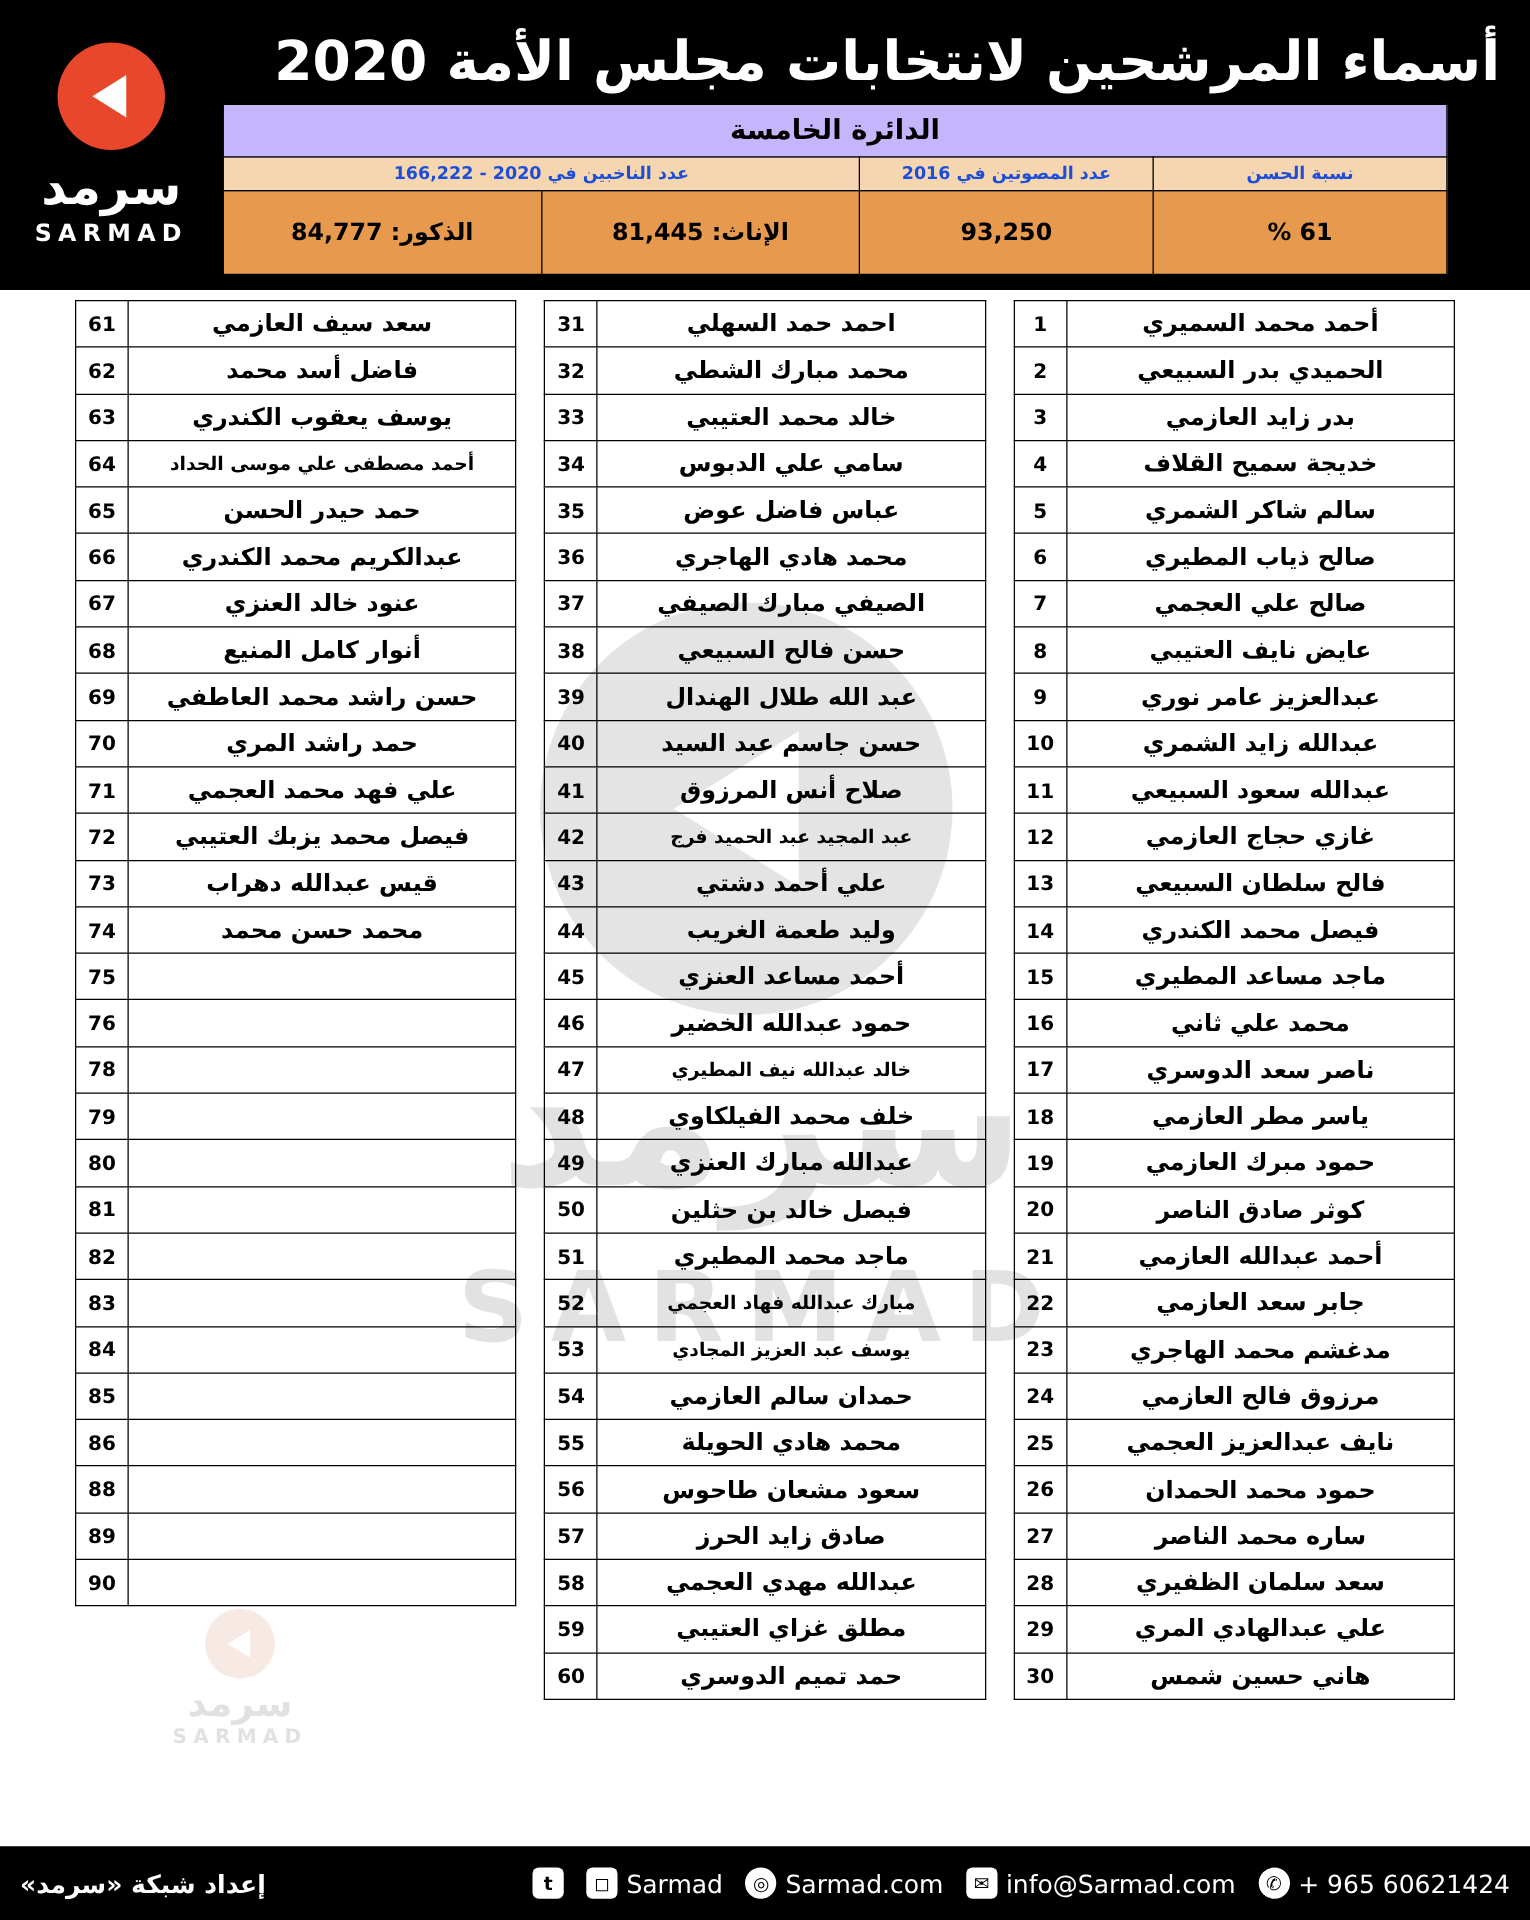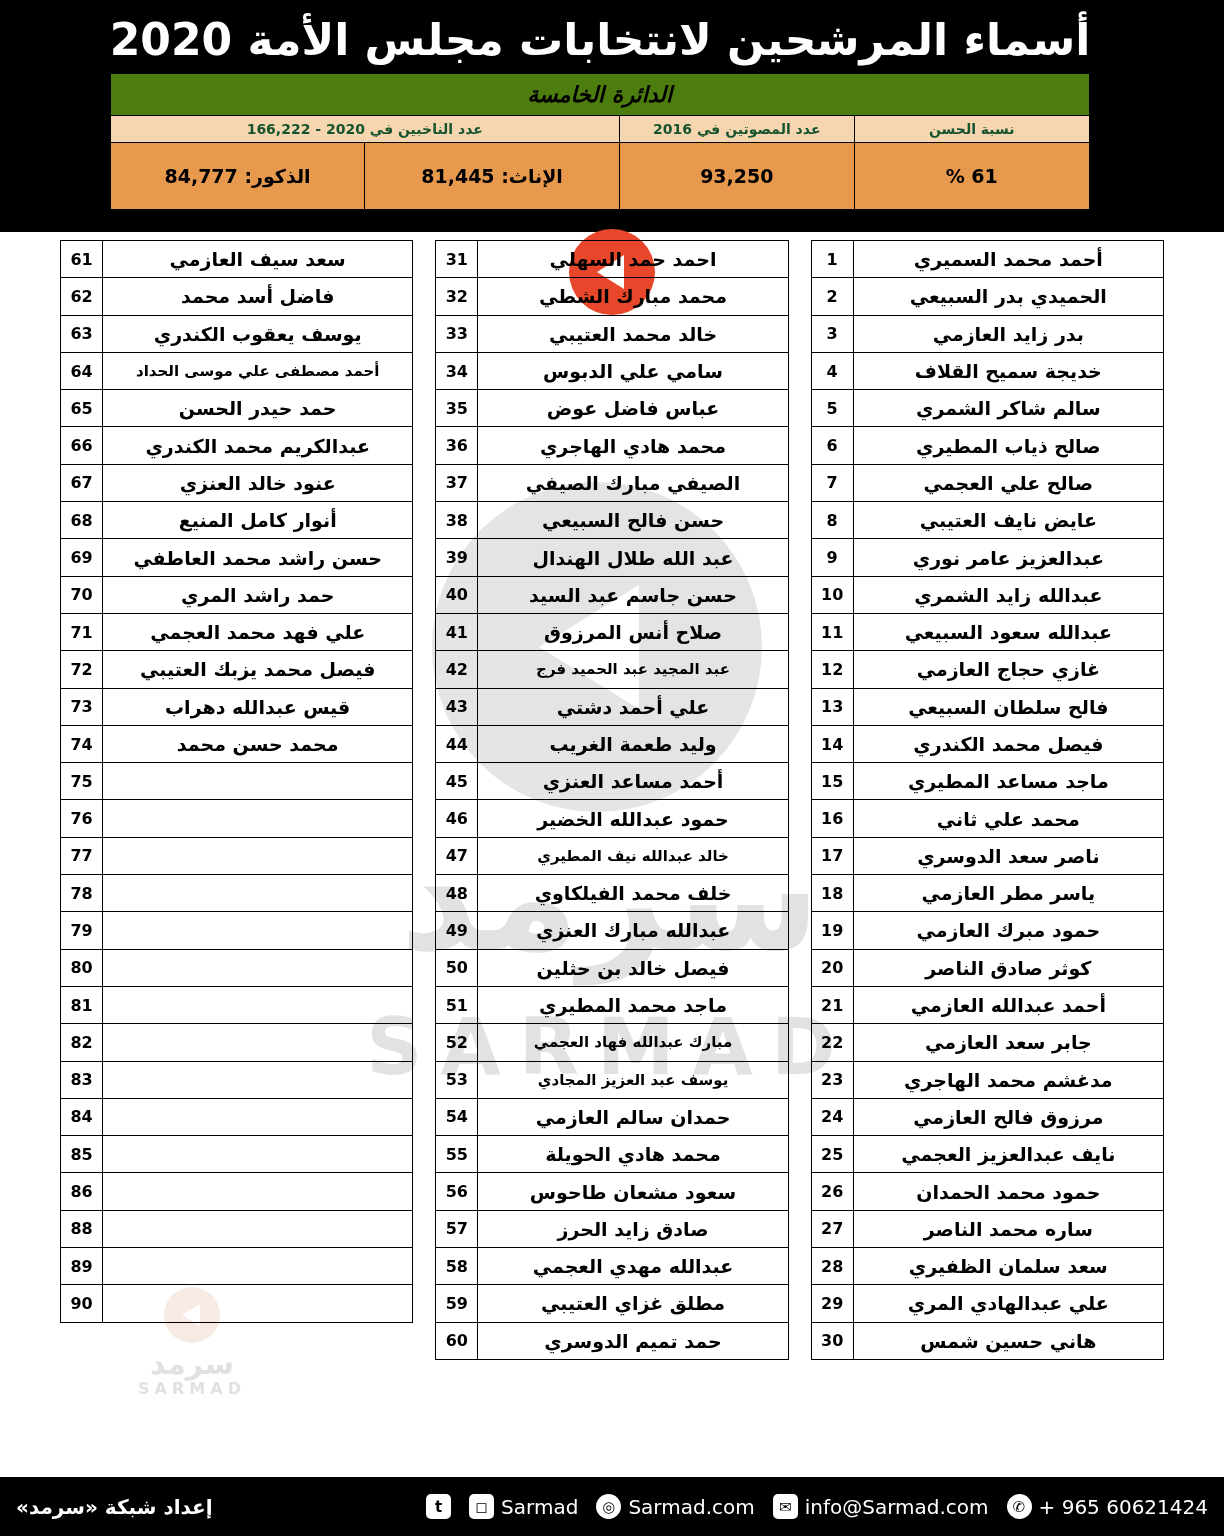--- a/index.html
+++ b/index.html
@@ -12,22 +12,22 @@
     overflow: hidden;
     position: relative;
   }
 
   
   .header {
     height: 232px;
     background: #000000;
     position: relative;
     display: flex;
-    flex-direction: column;
-    align-items: center;
+    flex-direction: row;
+    align-items: flex-end;
   }
   .logo-box {
     width: 178px;
     height: 232px;
     flex: 0 0 178px;
     display: flex;
     flex-direction: column;
     align-items: center;
     justify-content: center;
     gap: 6px;
@@ -85,29 +85,28 @@
     border-collapse: collapse;
     direction: rtl;
   }
   .info-table td {
     border: 1px solid #000000;
     text-align: center;
     font-weight: bold;
     padding: 4px 2px;
   }
   .district-row td {
-    background: #4d7c0f;
+    background: #c4b5fd;
     color: #000000;
     font-size: 22px;
     padding: 8px 2px;
-    font-style: italic;
   }
   .labels-row td {
     background: #f5d6b0;
-    color: #14532d;
+    color: #1d4ed8;
     font-size: 14px;
     padding: 5px 2px;
   }
   .values-row td {
     background: #e79a4e;
     color: #000000;
     font-size: 19px;
     padding: 22px 2px;
   }
 
@@ -624,24 +623,20 @@
             <td class="nm">محمد حسن محمد</td>
             <td class="num">74</td>
           </tr>
           <tr>
             <td class="nm empty"></td>
             <td class="num">75</td>
           </tr>
           <tr>
             <td class="nm empty"></td>
             <td class="num">76</td>
-          </tr>
-          <tr>
-            <td class="nm empty"></td>
-            <td class="num">77</td>
           </tr>
           <tr>
             <td class="nm empty"></td>
             <td class="num">78</td>
           </tr>
           <tr>
             <td class="nm empty"></td>
             <td class="num">79</td>
           </tr>
           <tr>

